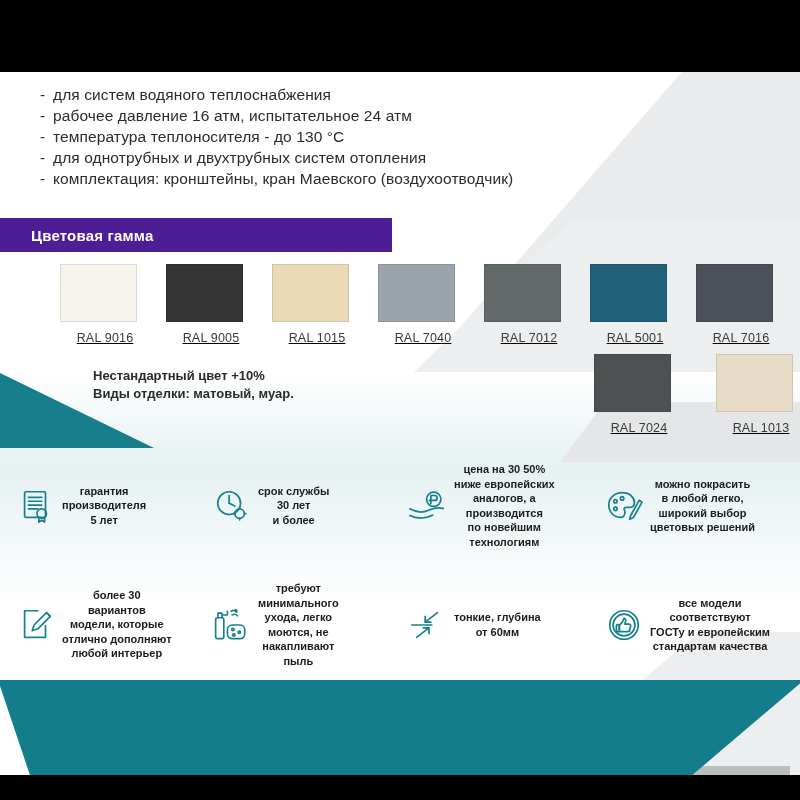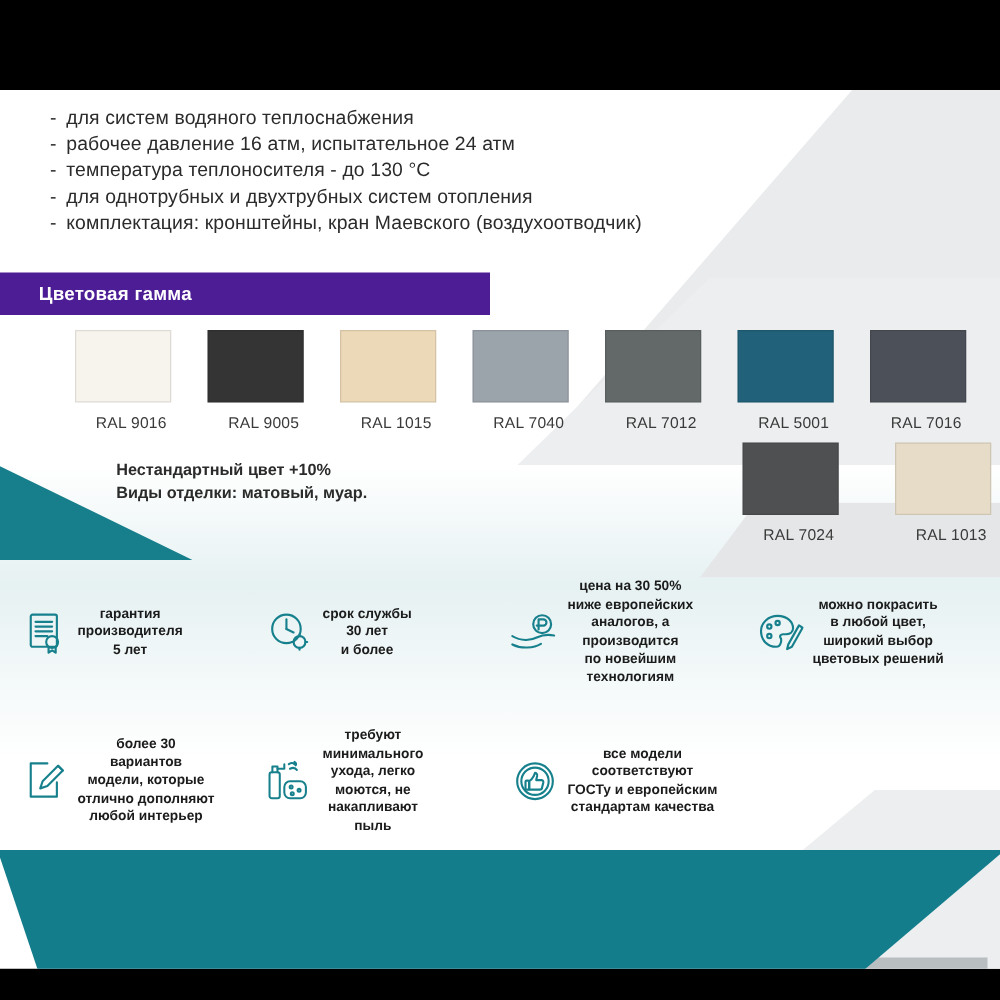--- a/index.html
+++ b/index.html
@@ -82,21 +82,21 @@
   }
   #banner-title {
     color: #fff; font-size: 15px; font-weight: bold;
     margin-left: 31px; letter-spacing: .2px;
   }
 
   
   .swatch-row { position: absolute; display: flex; }
   #swatch-row-1 { left: 60px; top: 192px; gap: 16px; }
   #swatch-row-2 { left: 594px; top: 282px; gap: 32px; }
-  .swatch { width: 90px; }
+  .swatch { width: 90px; text-decoration: underline; }
   .swatch-chip {
     width: 77px; height: 58px;
     border: 1px solid rgba(0,0,0,0.10);
   }
   .swatch-label {
     margin-top: 9px;
     font-size: 12.5px;
     color: #3a3a3a;
     text-align: center;
     letter-spacing: .2px;
@@ -284,21 +284,21 @@
             <svg viewBox="0 0 40 40" width="38" height="38">
               <path d="M17 32 C9 32 4 26 4 19 C4 11.5 10.5 6 18 6 C26 6 31 11 31 16.5 C31 20 28 21.5 25 21.5 L22.5 21.5 C20.5 21.5 19.5 23 20.5 24.5 C21.5 26 21 32 17 32 Z" fill="none" stroke="currentColor" stroke-width="1.8" stroke-linecap="round" stroke-linejoin="round"></path>
               <circle cx="11" cy="15" r="1.8" fill="none" stroke="currentColor" stroke-width="1.8" stroke-linecap="round" stroke-linejoin="round"></circle>
               <circle cx="11" cy="23" r="1.8" fill="none" stroke="currentColor" stroke-width="1.8" stroke-linecap="round" stroke-linejoin="round"></circle>
               <circle cx="18" cy="12" r="1.8" fill="none" stroke="currentColor" stroke-width="1.8" stroke-linecap="round" stroke-linejoin="round"></circle>
               <path d="M27 30 L36 14 L39 16 L30 32 L26 34 Z" fill="none" stroke="currentColor" stroke-width="1.8" stroke-linecap="round" stroke-linejoin="round"></path>
             </svg>
           </div>
           <div class="feature-text">
             <div>можно покрасить</div>
-            <div>в любой цвет,</div>
+            <div>в любой легко,</div>
             <div>широкий выбор</div>
             <div>цветовых решений</div>
           </div>
         </div>
       </div>
     <div class="feature-row" id="feature-row-2">
         <div class="feature">
           <div class="feature-icon">
             <svg viewBox="0 0 40 40" width="38" height="38">
               <path d="M8 5 L22 5 M8 5 L8 33 L30 33 L30 21" fill="none" stroke="currentColor" stroke-width="1.8" stroke-linecap="round" stroke-linejoin="round"></path>
@@ -331,20 +331,33 @@
             <div>требуют</div>
             <div>минимального</div>
             <div>ухода, легко</div>
             <div>моются, не</div>
             <div>накапливают</div>
             <div>пыль</div>
           </div>
         </div>
         <div class="feature">
           <div class="feature-icon">
+            <svg viewBox="0 0 40 34" width="38" height="34">
+              <line x1="3" y1="17" x2="24" y2="17" fill="none" stroke="currentColor" stroke-width="1.8" stroke-linecap="round" stroke-linejoin="round"></line>
+              <path d="M30 4 L17 14 M17 14 L23 14 M17 14 L17 8" fill="none" stroke="currentColor" stroke-width="1.8" stroke-linecap="round" stroke-linejoin="round"></path>
+              <path d="M8 30 L21 20 M21 20 L15 20 M21 20 L21 26" fill="none" stroke="currentColor" stroke-width="1.8" stroke-linecap="round" stroke-linejoin="round"></path>
+            </svg>
+          </div>
+          <div class="feature-text">
+            <div>тонкие, глубина</div>
+            <div>от 60мм</div>
+          </div>
+        </div>
+        <div class="feature">
+          <div class="feature-icon">
             <svg viewBox="0 0 40 40" width="38" height="38">
               <circle cx="20" cy="20" r="15" fill="none" stroke="currentColor" stroke-width="1.8" stroke-linecap="round" stroke-linejoin="round"></circle>
               <circle cx="20" cy="20" r="11.5" fill="none" stroke="currentColor" stroke-width="1.8" stroke-linecap="round" stroke-linejoin="round"></circle>
               <path d="M15 20 L15 27 L24 27 C25.5 27 26 26 26 25 L27 21 C27.2 19.8 26.5 19 25.3 19 L21 19 L21.8 15.5 C22 14 21 13 20 13 L19 15.5 L17 18.5 L15 20 Z" fill="none" stroke="currentColor" stroke-width="1.8" stroke-linecap="round" stroke-linejoin="round"></path>
               <rect x="12" y="19.5" width="3.2" height="7.5" rx="1" fill="none" stroke="currentColor" stroke-width="1.8" stroke-linecap="round" stroke-linejoin="round"></rect>
             </svg>
           </div>
           <div class="feature-text">
             <div>все модели</div>
             <div>соответствуют</div>

